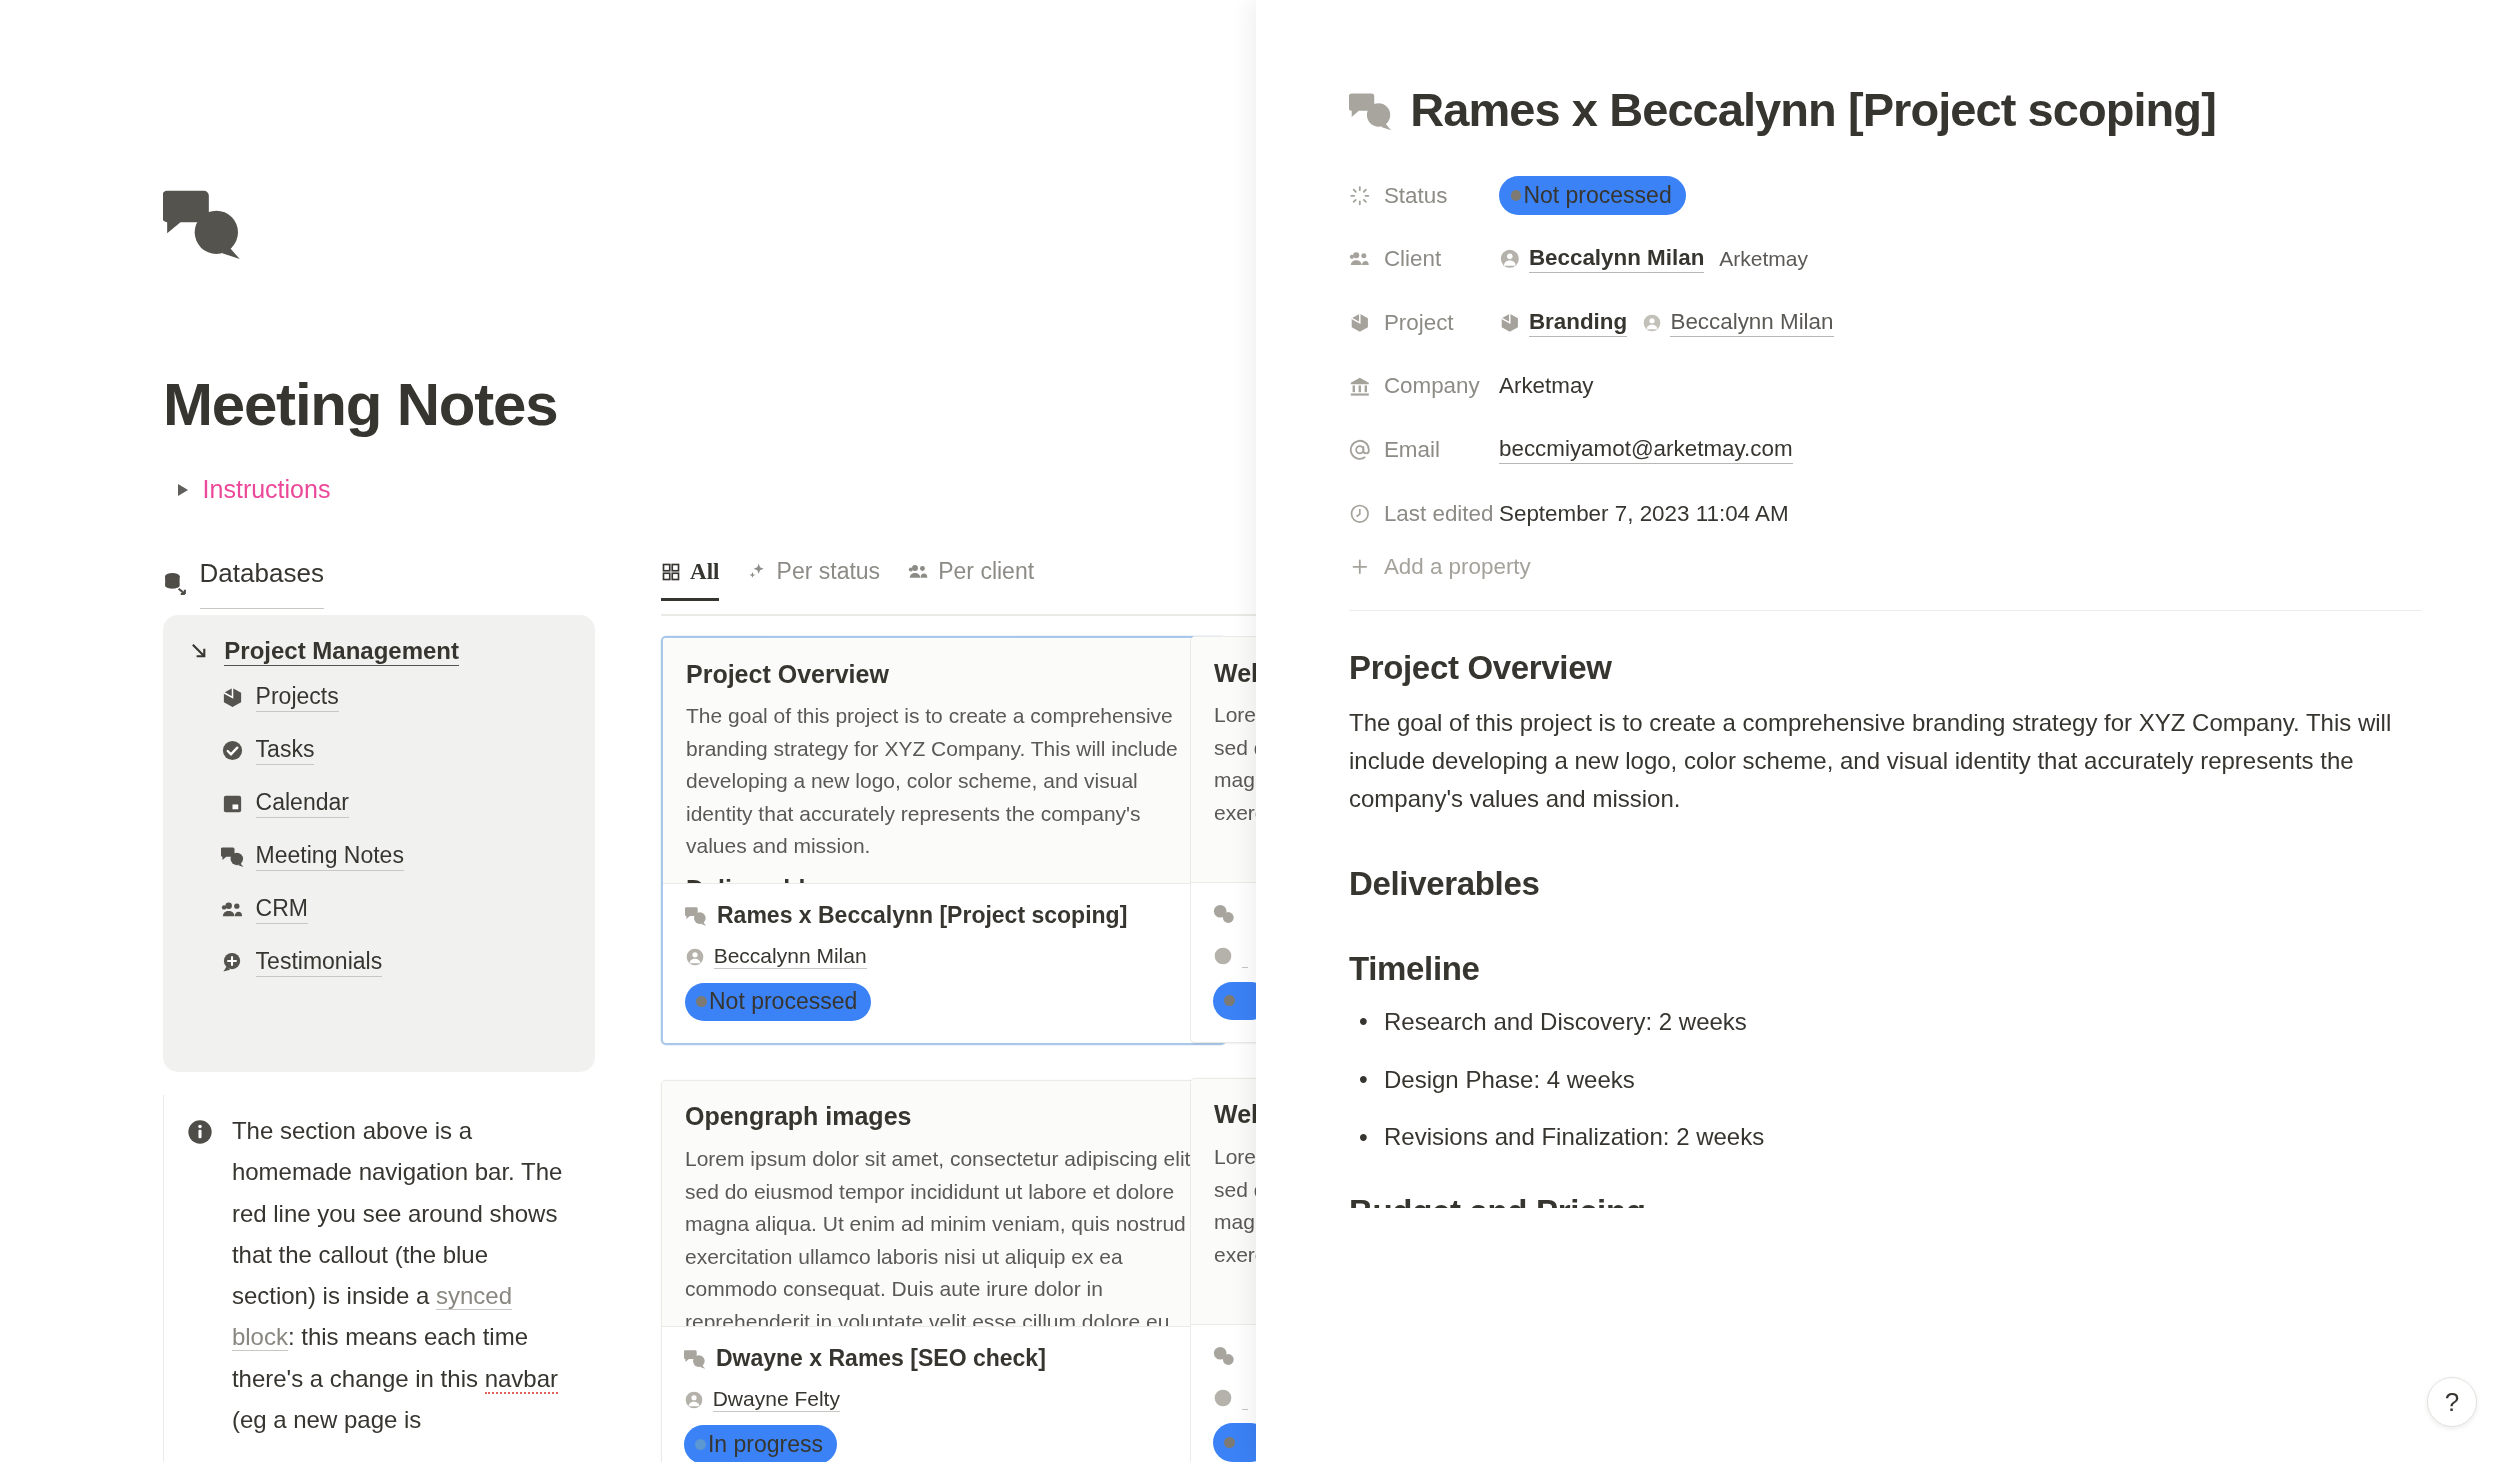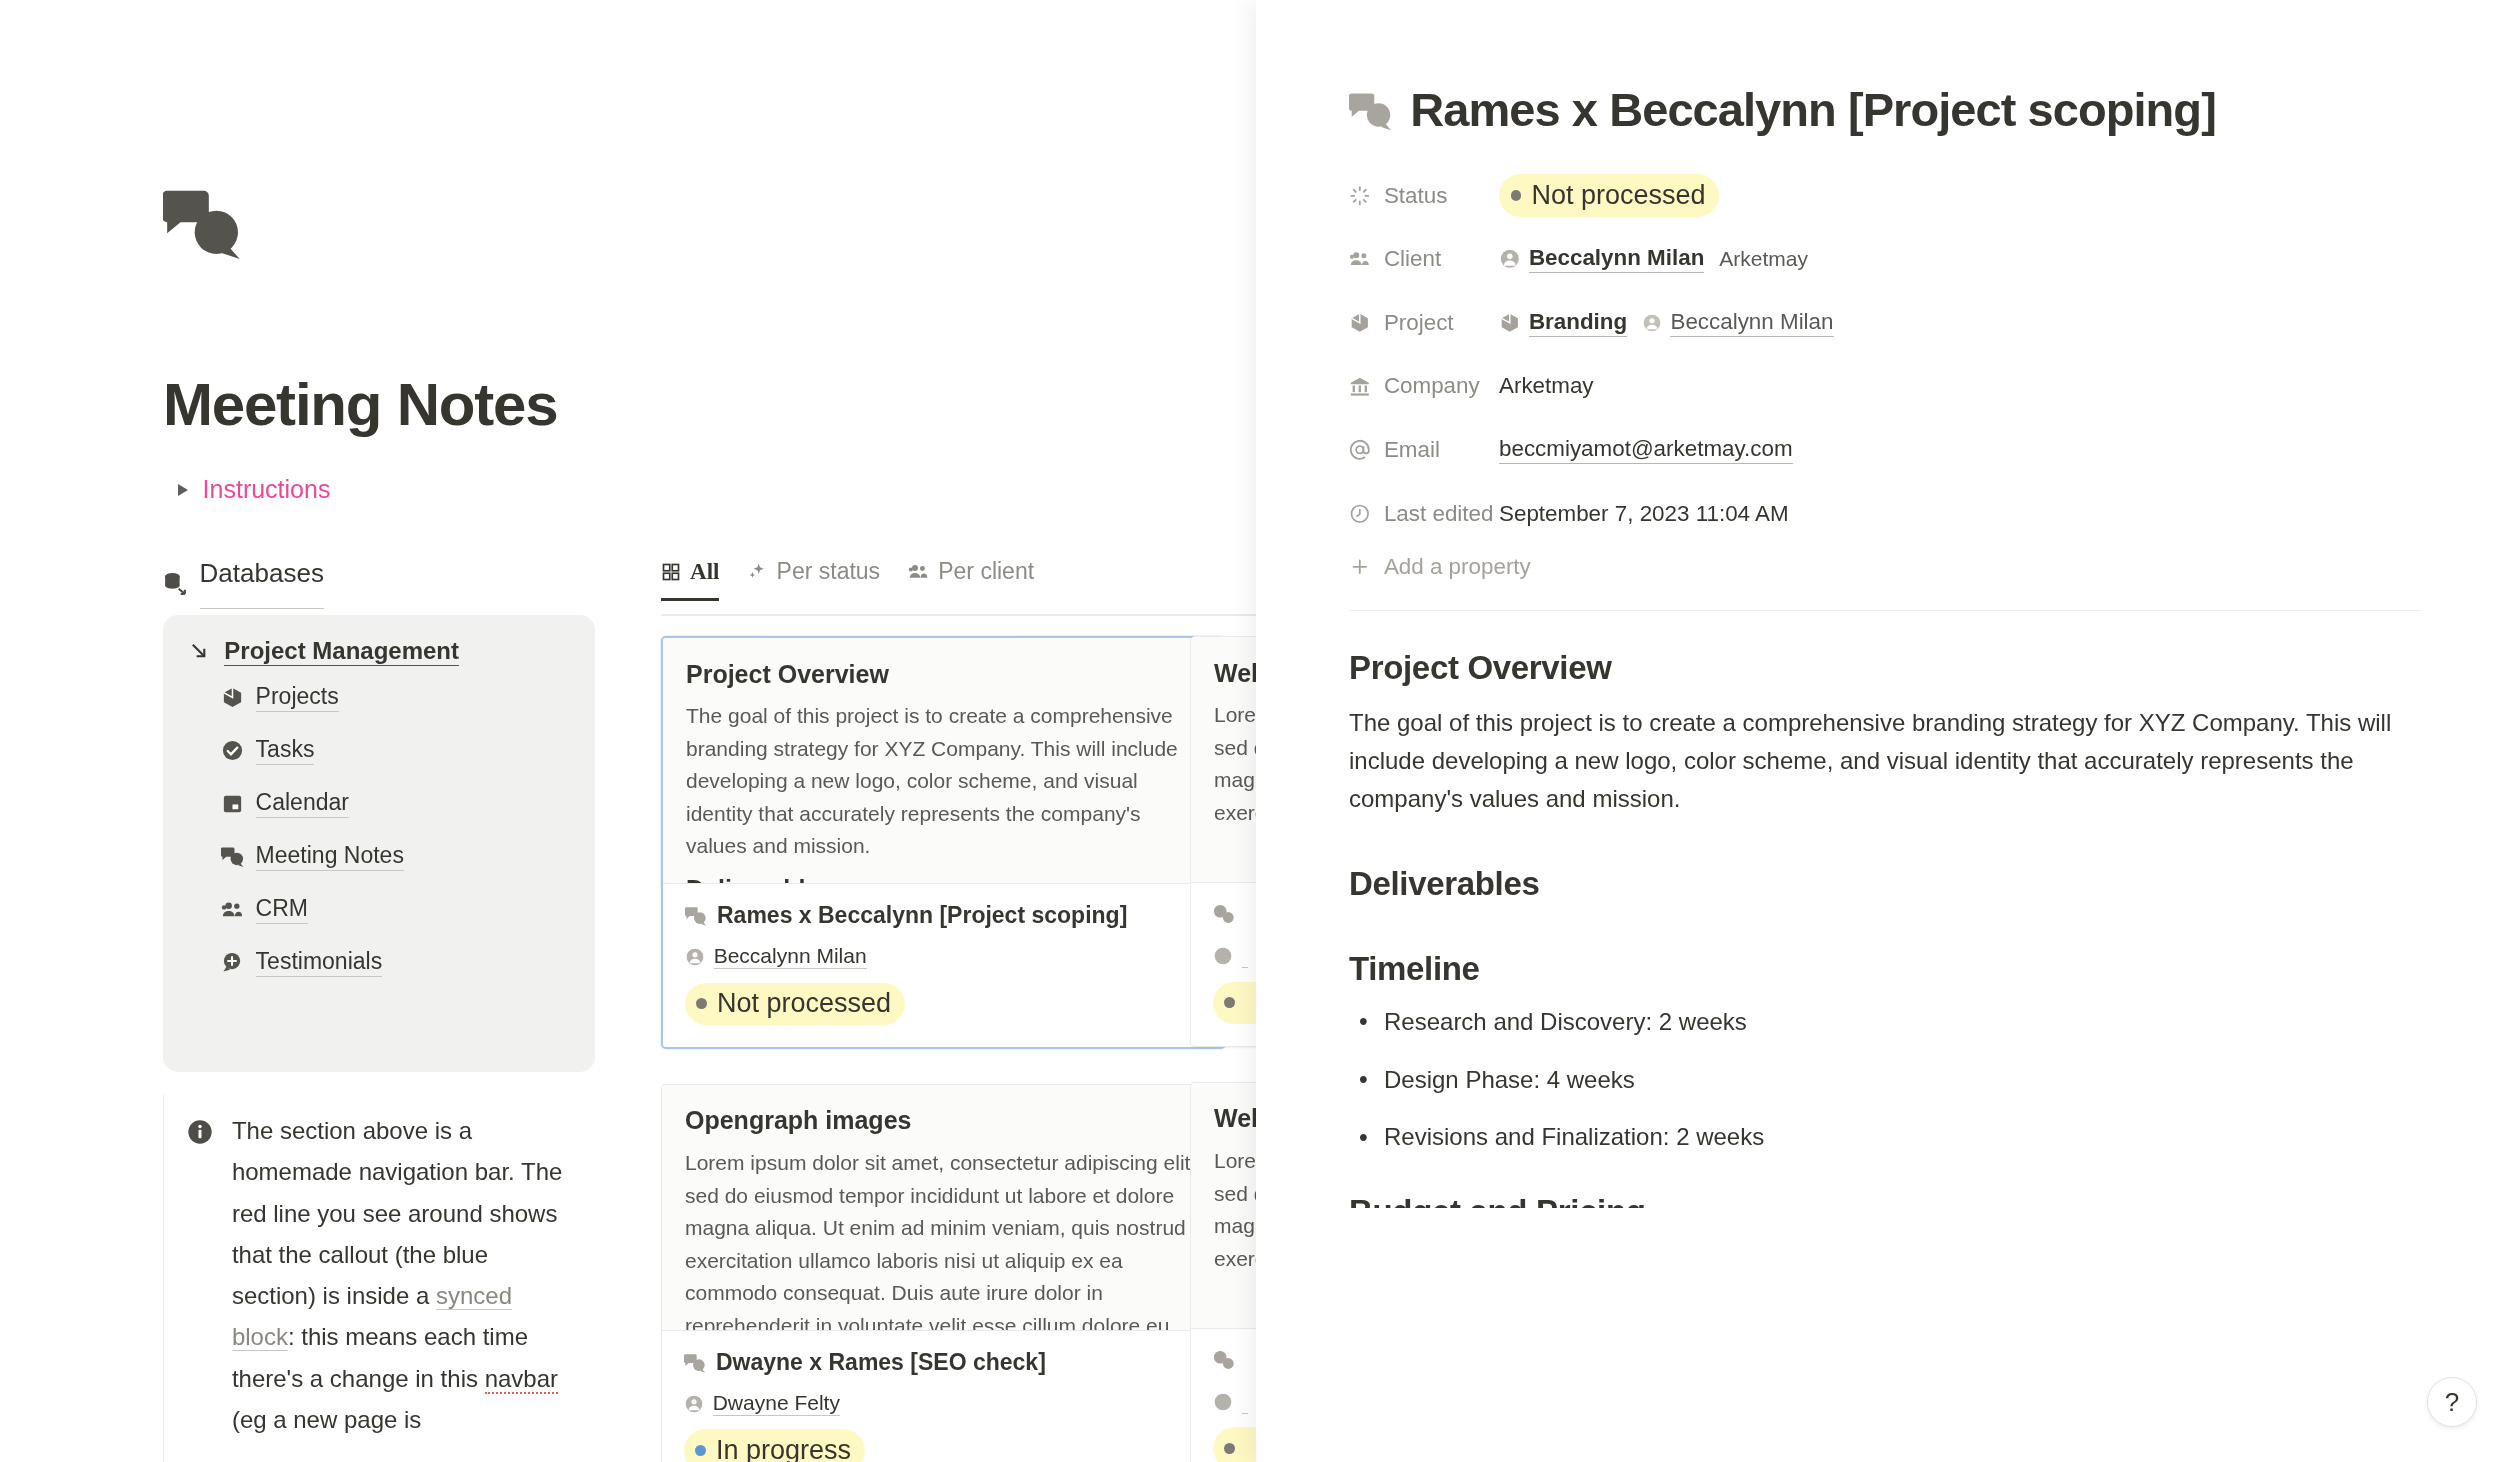--- a/index.html
+++ b/index.html
@@ -125,23 +125,23 @@
   .gcard-title {
     display: flex; align-items: center; gap: 10.8px;
     font-size: 23px; font-weight: 600; color: #37352f; margin-bottom: 15px;
   }
   .gcard-person {
     display: flex; align-items: center; gap: 9.1px;
     font-size: 21px; color: #37352f; margin-bottom: 13.3px;
   }
   .gcard-person .lbl { border-bottom: 1.2px solid #c9c7c3; }
   .pill {
-    display: inline-flex; align-items: center; gap: 10px;
-    background: #fef9c3; border-radius: 33px;
-    padding: 5.8px 14px 5.8px 11.6px; font-size: 27px; color: #37352f;
+    display: inline-flex; align-items: center; gap: 2px;
+    background: #3b82f6; border-radius: 33px;
+    padding: 5.8px 14px 5.8px 11.6px; font-size: 23px; color: #37352f;
   }
   .dot { width: 10.8px; height: 10.8px; border-radius: 50%; display: inline-block; }
 
   
   .gallery-col2 { position: absolute; left: 1190px; top: 636px; width: 150px; overflow: hidden; }
 
   
   #peek {
     position: absolute; left: 1256px; top: 0; width: 1256px; height: 1462px;
     background: #ffffff; overflow: hidden;

